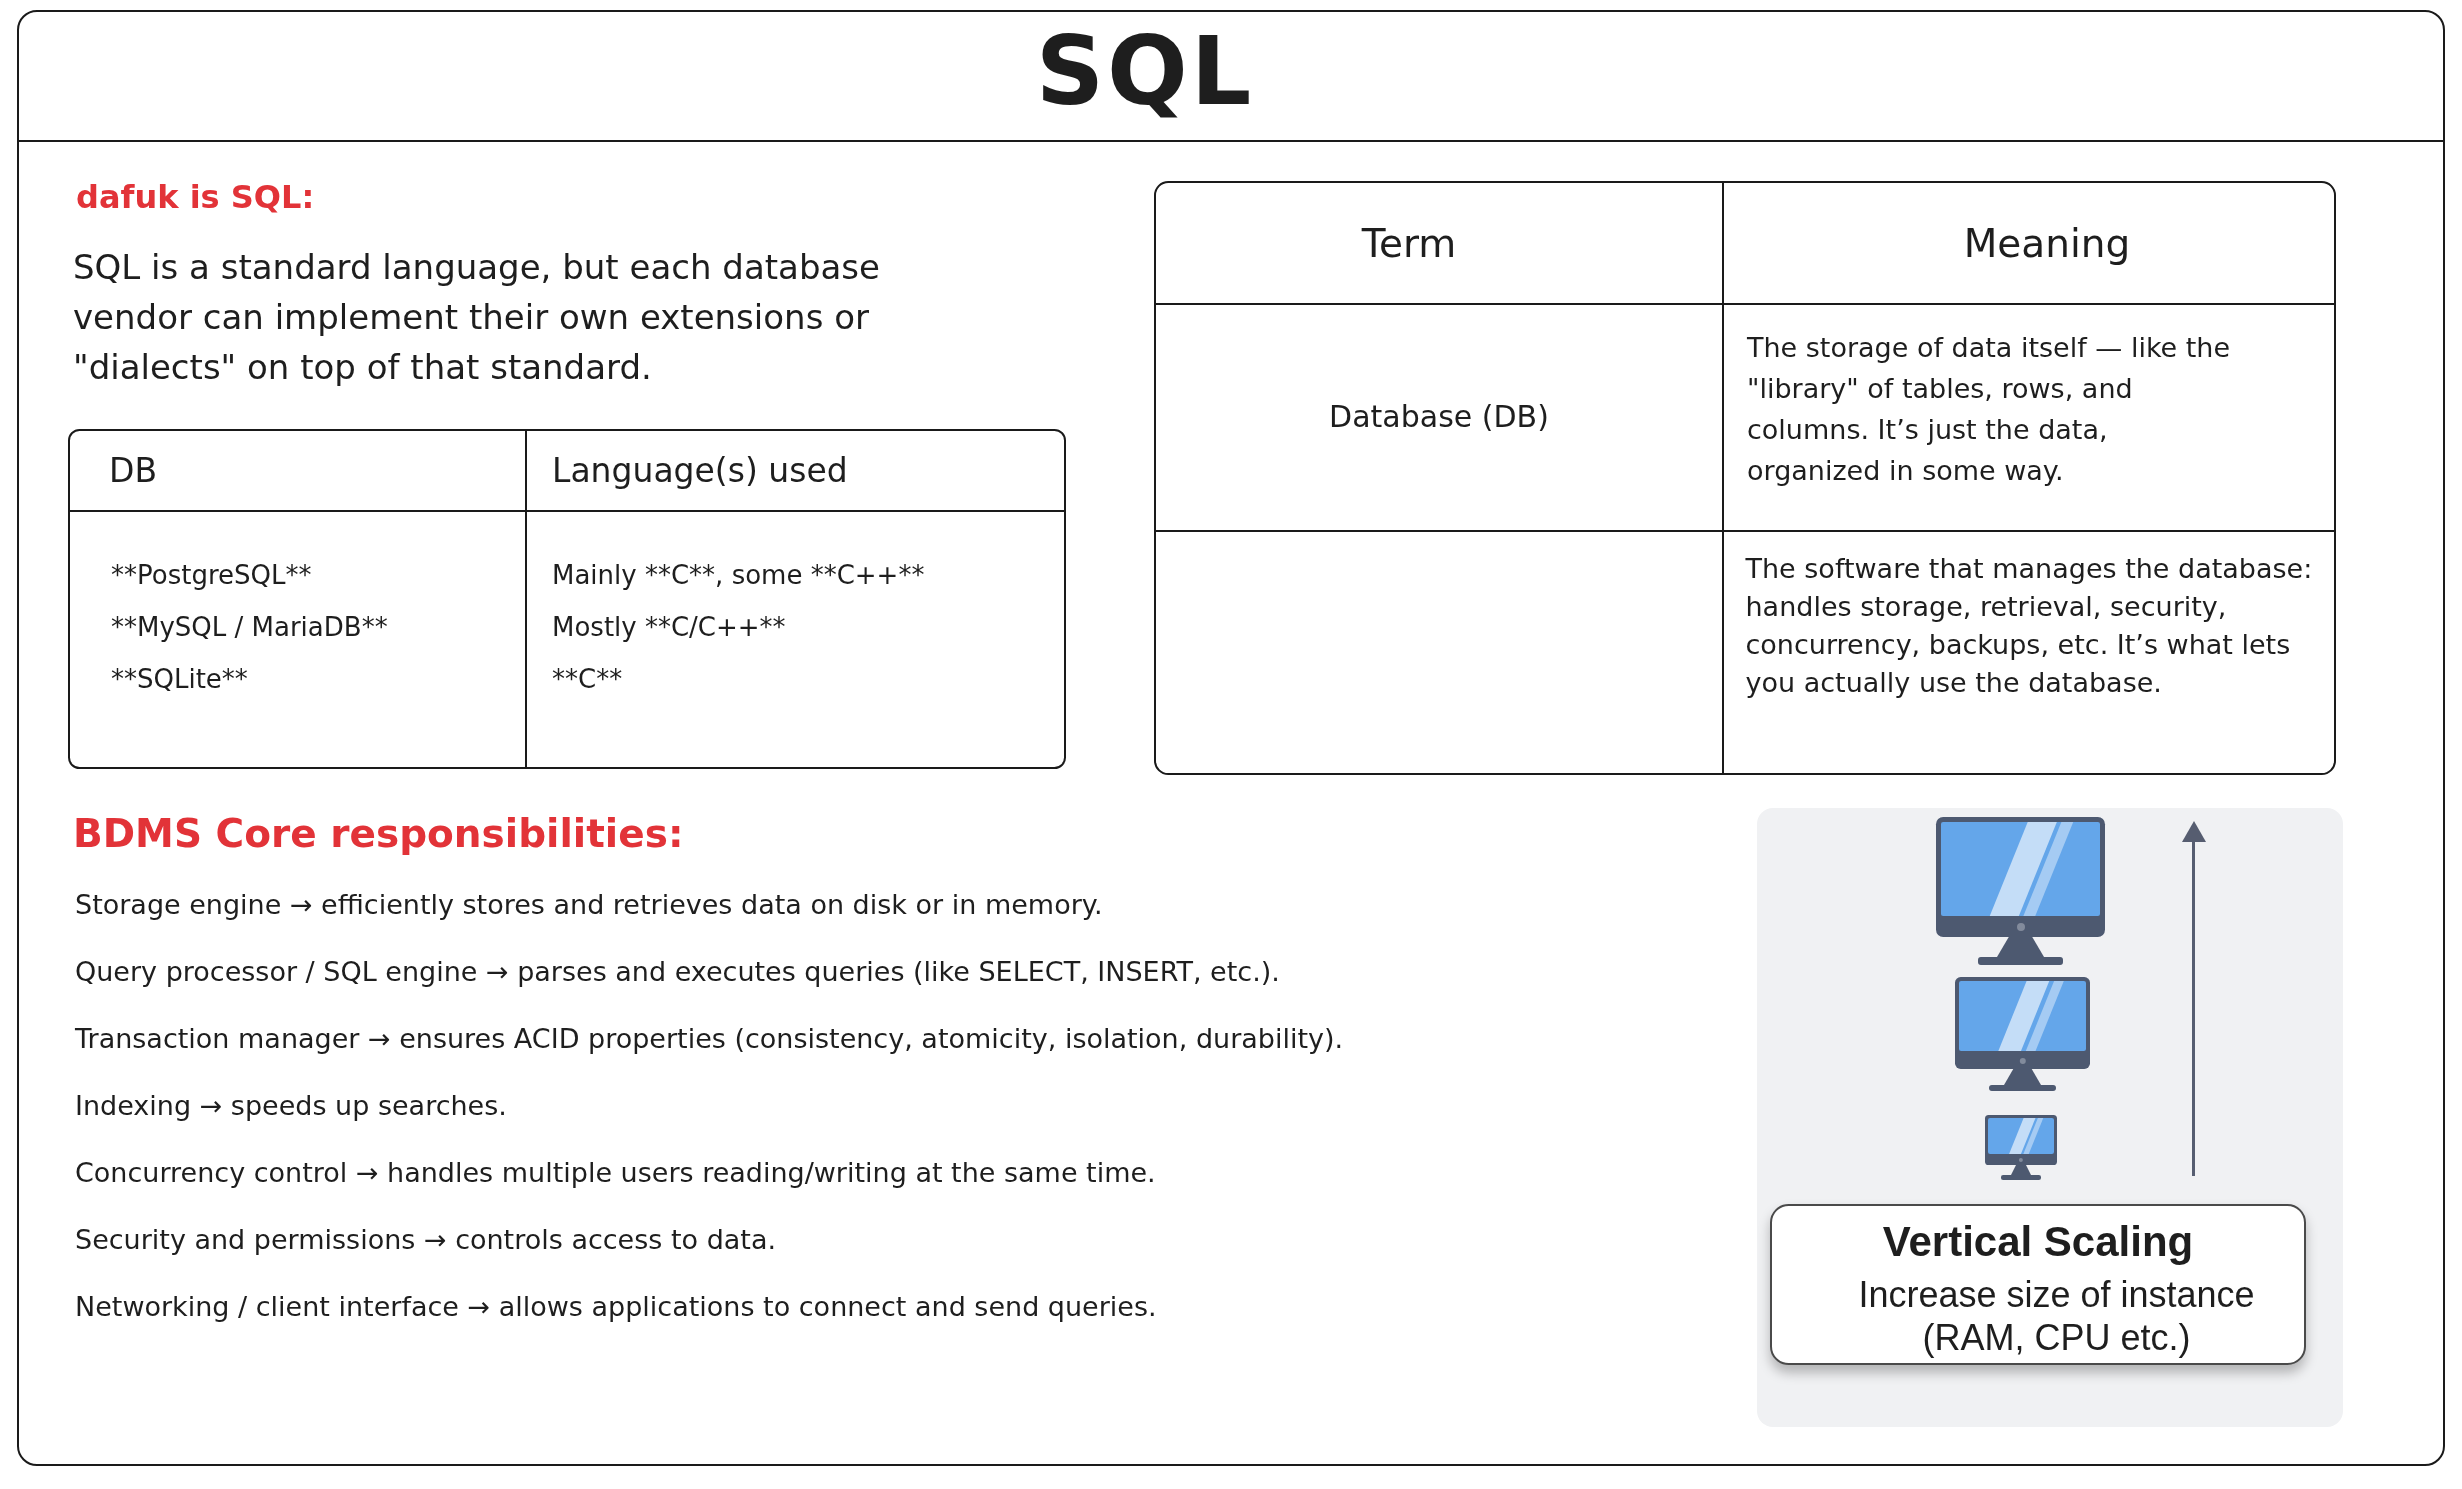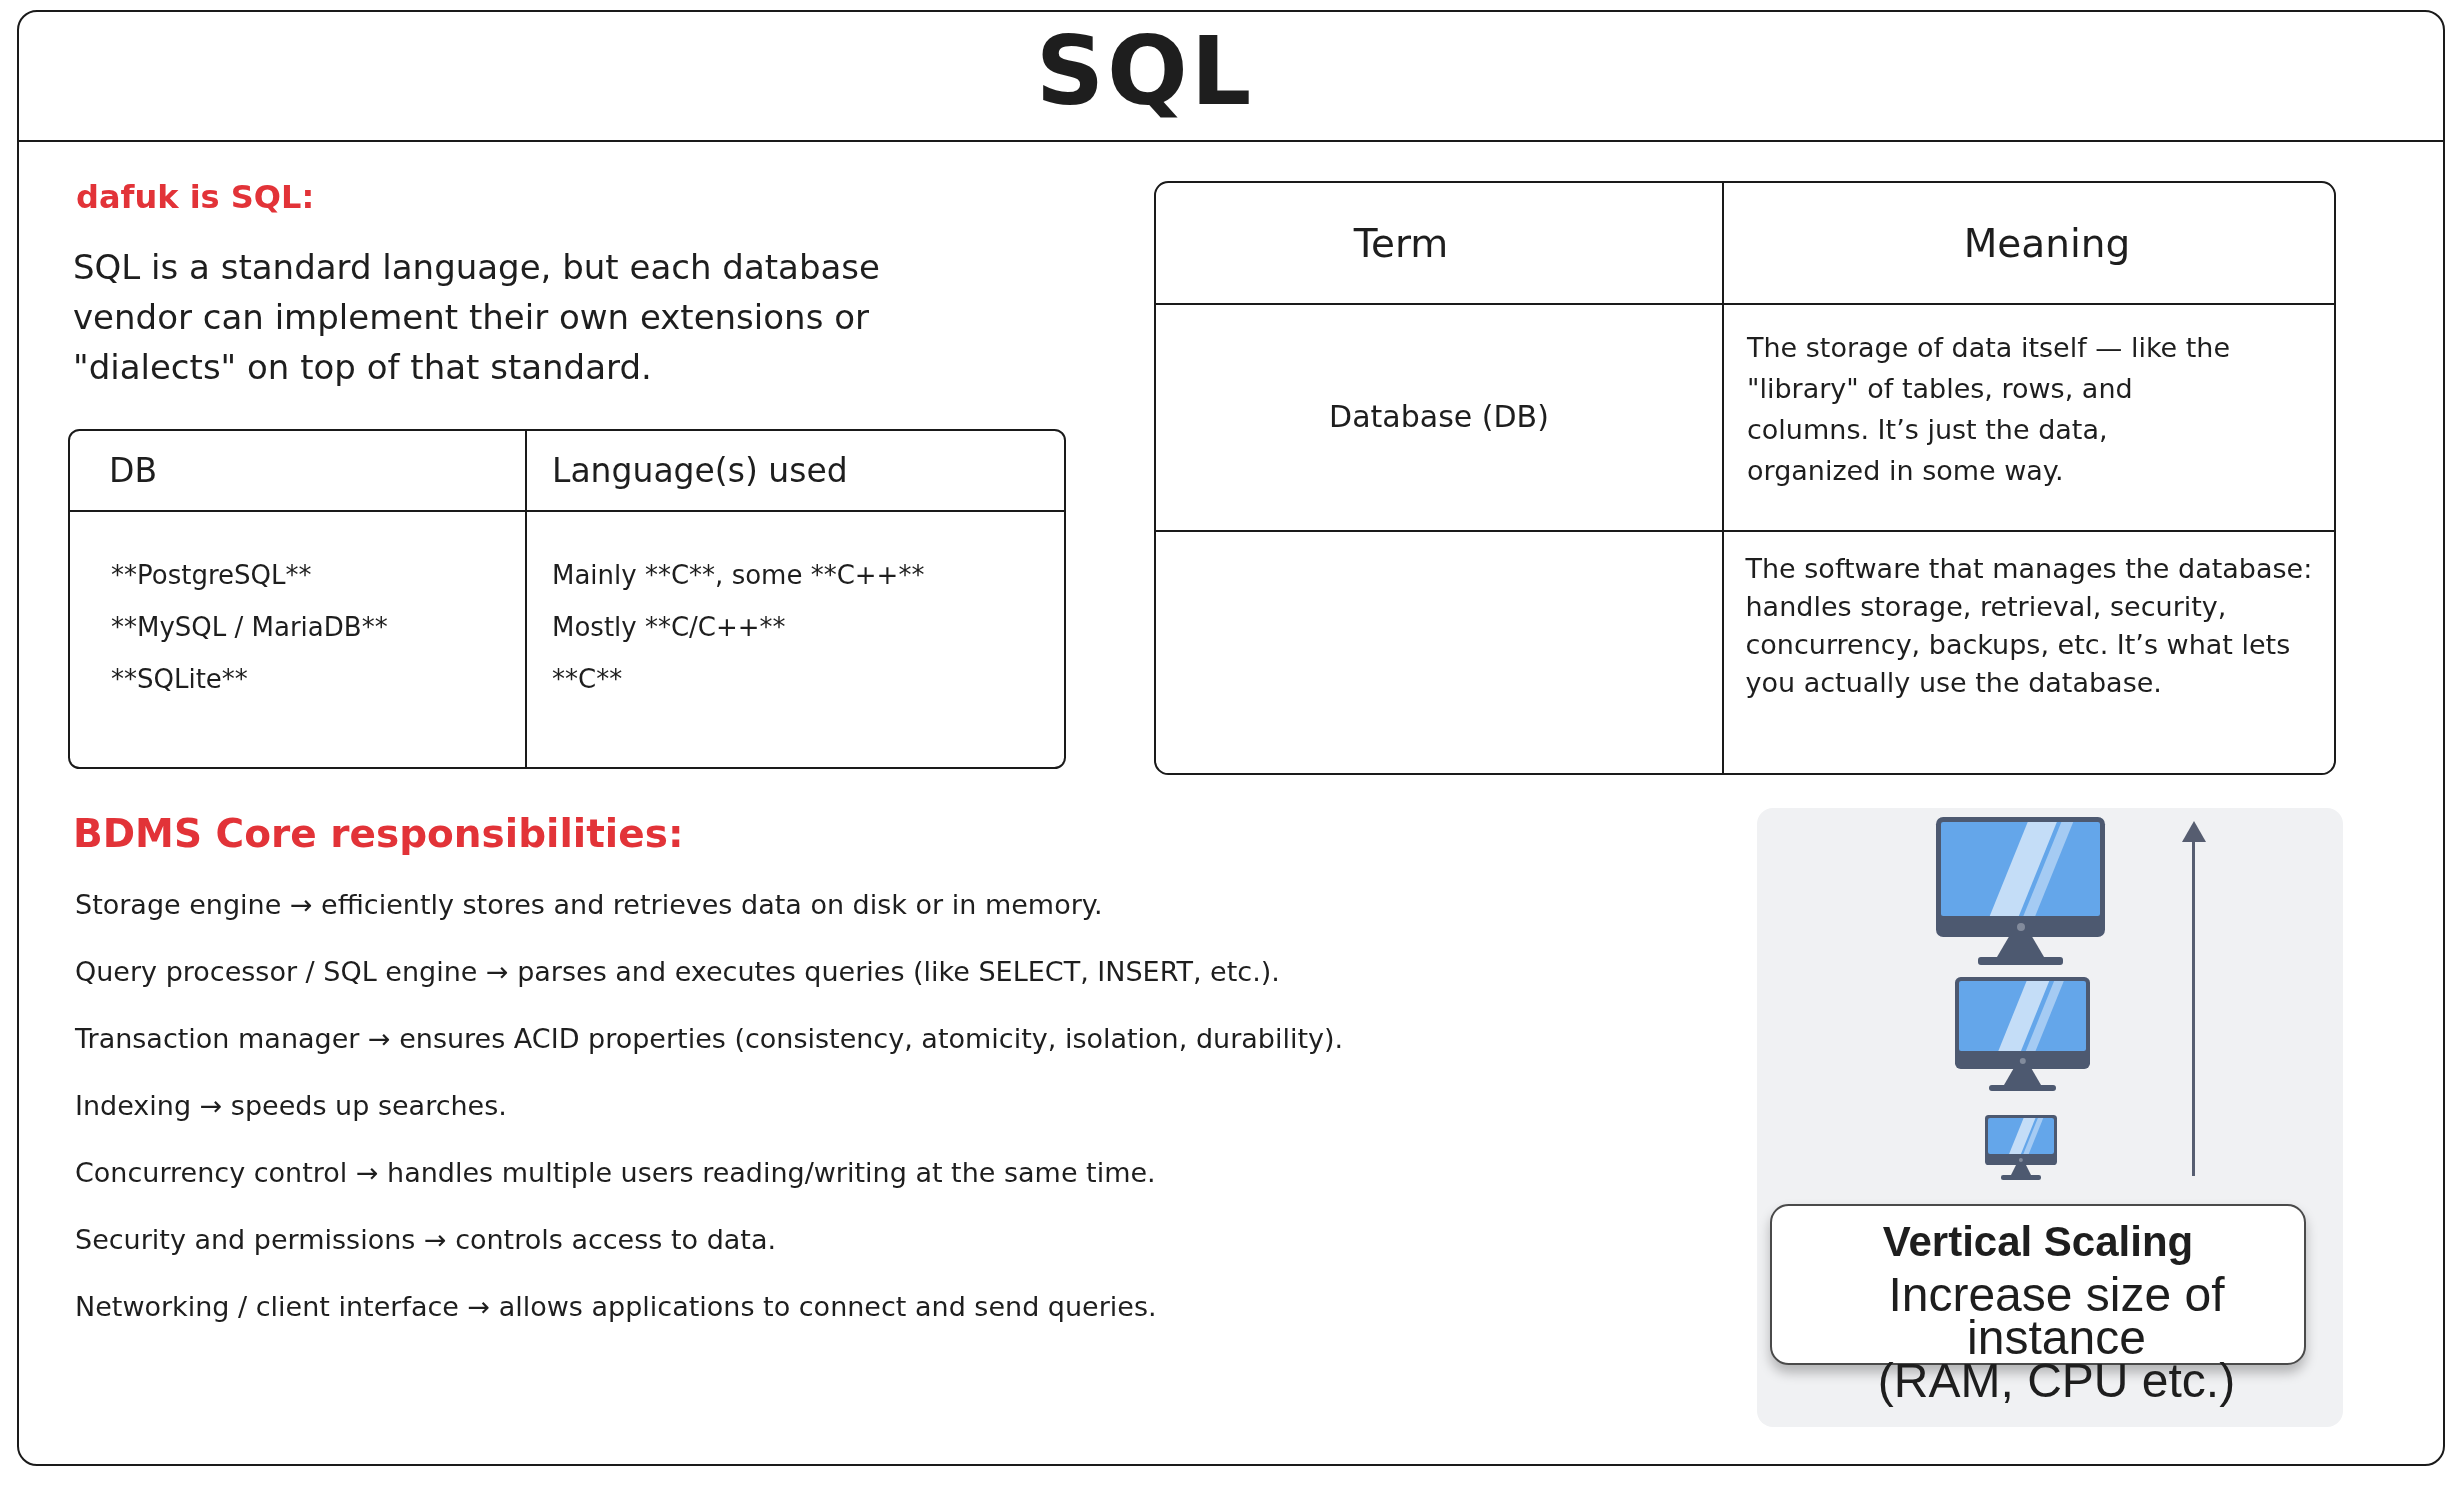--- a/index.html
+++ b/index.html
@@ -58,21 +58,21 @@
 
   
   .tm-table {
     position:absolute; left:1154px; top:181px; width:1182px; height:594px;
     border:2.1px solid #1a1a1a; border-radius:14.3px;
   }
   .tm-col-divider { position:absolute; left:566px; top:0; width:2.1px; height:100%; background:#1a1a1a; }
   .tm-header-sep  { position:absolute; left:0; top:120px; width:100%; height:2.1px; background:#1a1a1a; }
   .tm-row-sep     { position:absolute; left:0; top:347px; width:100%; height:2.1px; background:#1a1a1a; }
   .tm-h-cell { position:absolute; top:0; height:120px; display:flex; align-items:center; justify-content:center; font-size:39px; }
-  .tm-h-term { left:0; width:490px; }
+  .tm-h-term { left:8px; width:490px; }
   .tm-h-meaning { left:568px; width:614px;padding-left:32px; }
   .tm-cell-term1 {
     position:absolute; left:0; top:120px; width:566px; height:227px;
     display:flex; align-items:center; justify-content:center; font-size:30px;
   }
   .tm-cell-meaning1 {
     position:absolute; left:568px; top:120px; width:614px; height:227px;
     padding:24.4px 14.3px 0 23px; font-size:27px; line-height:41px;
   }
   .tm-cell-meaning1 .wrap { width:494px; }
@@ -136,21 +136,21 @@
   .arrow-line { width:3.6px; height:334px; background:#565d70; margin:0 auto; }
 
   .vs-label {
     position:absolute; left:1770px; top:1204px; width:536px; height:161px;
     background:#ffffff; border:2.1px solid #4a4a4a; border-radius:18.6px;
     box-shadow:0 7.2px 11.5px rgba(0,0,0,0.25);
     text-align:center; padding-top:11.5px;
     font-family:"Liberation Sans", sans-serif;
   }
   .vs-title { font-size:42px; font-weight:700; margin-bottom:7.2px; }
-  .vs-line  { font-size:48px; line-height:43px;padding-left:37px; }
+  .vs-line  { font-size:36px; line-height:43px;padding-left:37px; }
 </style>
 </head>
 <body>
 
 <div class="page">
   <div class="frame"></div>
 
   <div class="page-title">SQL</div>
   <div class="title-divider"></div>
 

